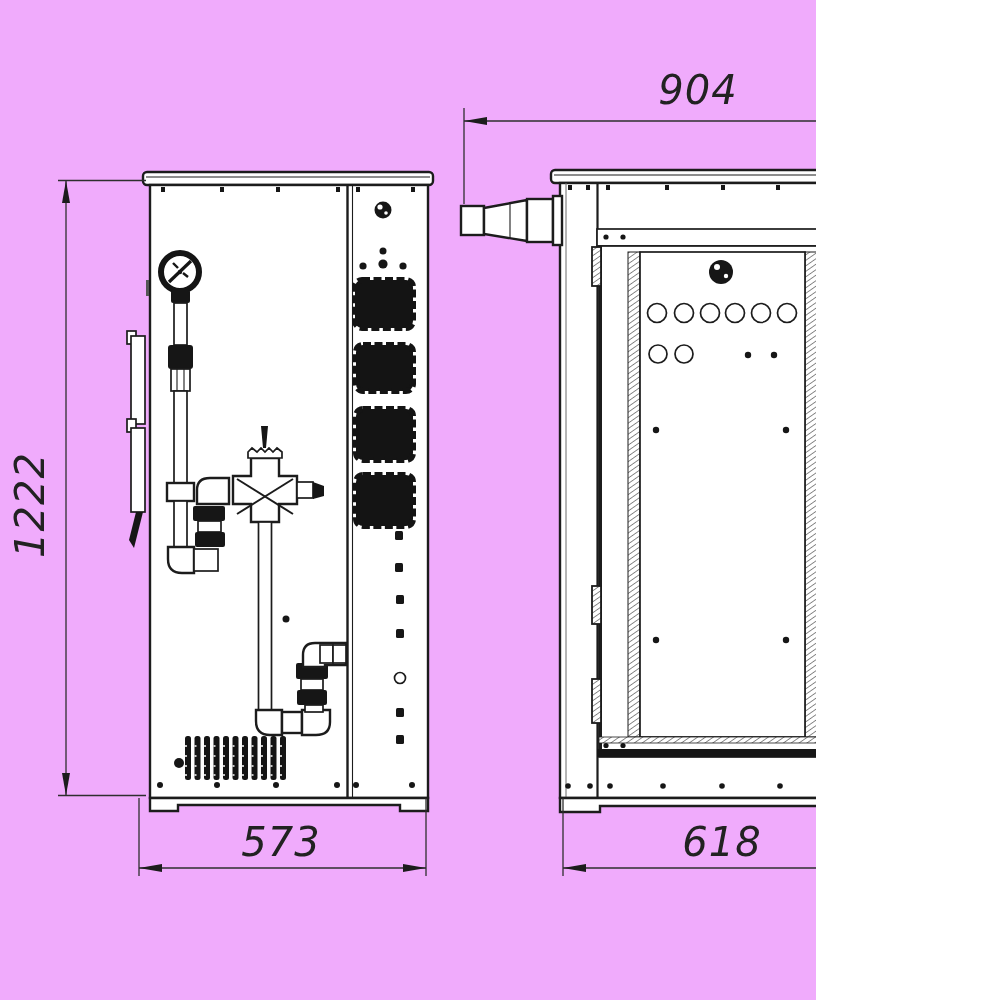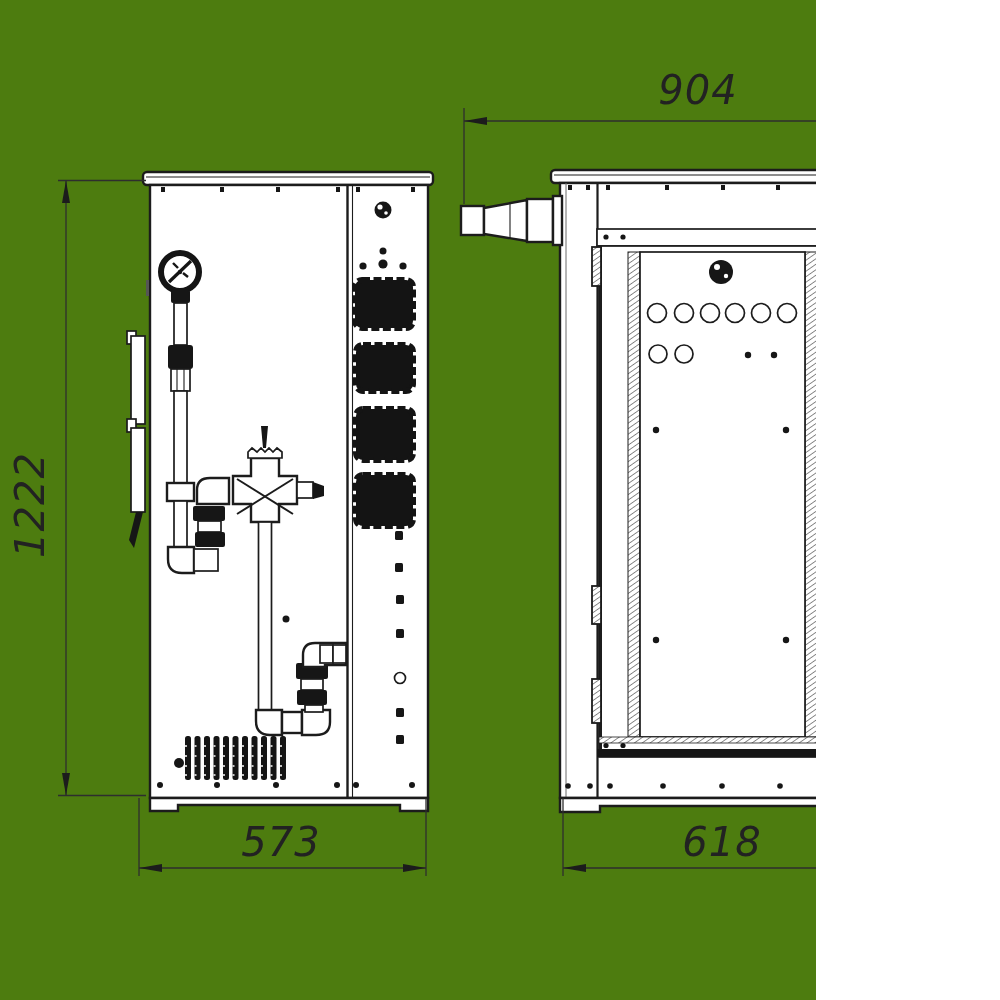--- a/index.html
+++ b/index.html
@@ -1,16 +1,16 @@
 <!DOCTYPE html>
 <html><head>
 <meta charset="utf-8">
 <style>
   html,body{margin:0;padding:0;background:#fff;}
-  .canvas{position:relative;width:816px;height:1000px;background:#4d7c0f;overflow:hidden;
+  .canvas{position:relative;width:816px;height:1000px;background:#f0abfc;overflow:hidden;
           font-family:"DejaVu Sans",sans-serif;}
   svg{position:absolute;left:0;top:0;}
   .o  {fill:#ffffff;stroke:#1c1c1c;stroke-width:2.4;}
   .o2 {fill:#ffffff;stroke:#1c1c1c;stroke-width:1.7;}
   .thin{stroke:#1c1c1c;stroke-width:1.1;fill:none;}
   .gray{stroke:#6b6b6b;stroke-width:1;fill:none;}
   .b  {fill:#161616;stroke:none;}
   .dot{fill:#161616;stroke:none;}
   .vent{fill:#141414;stroke:#141414;stroke-width:6;stroke-dasharray:8 3.5;stroke-linejoin:round;}
   .dim{stroke:#2e2e2e;stroke-width:1.3;fill:none;}

